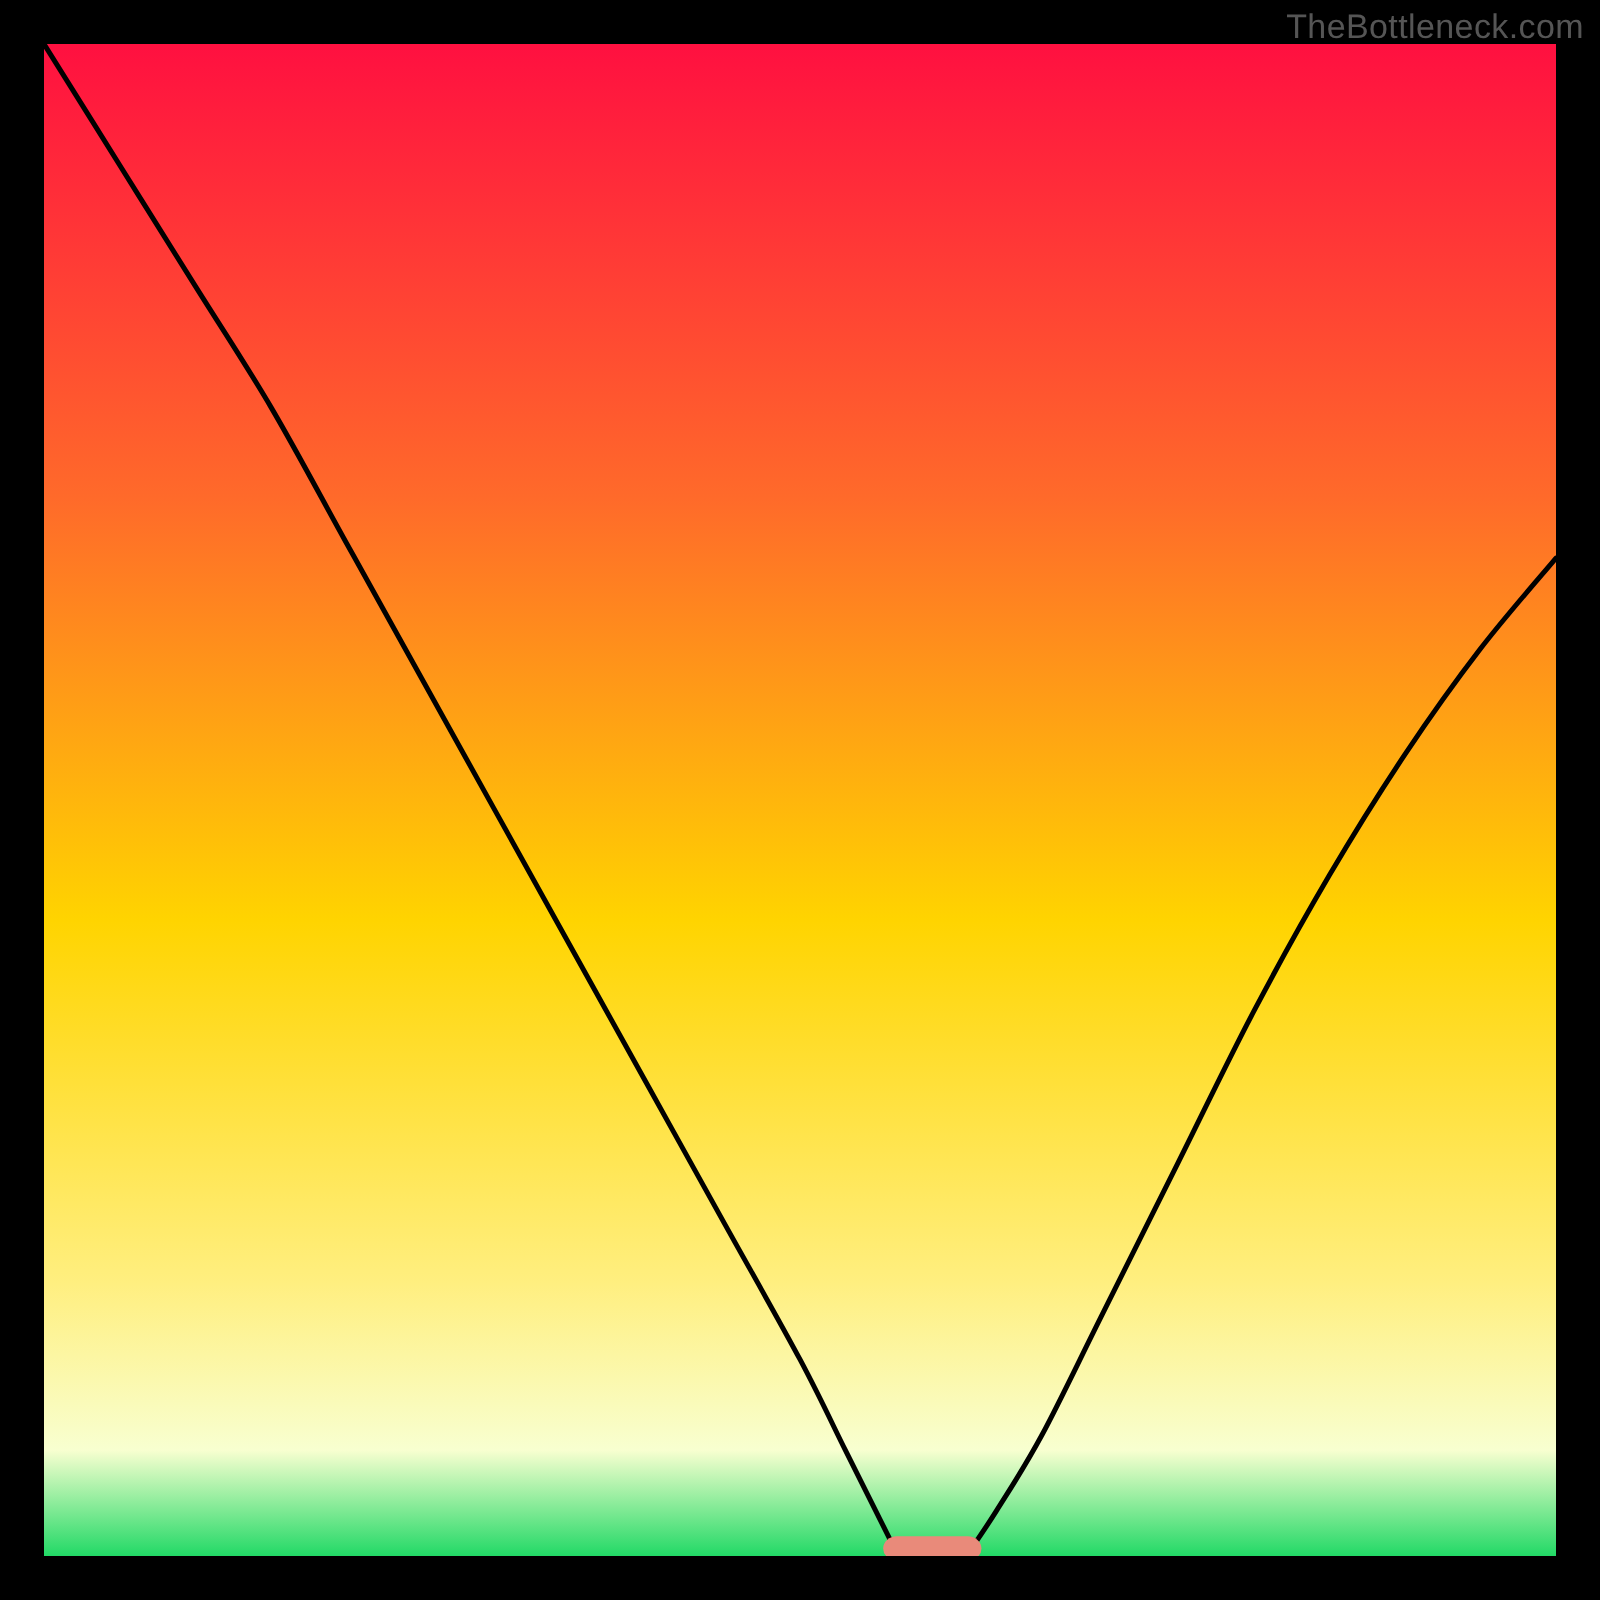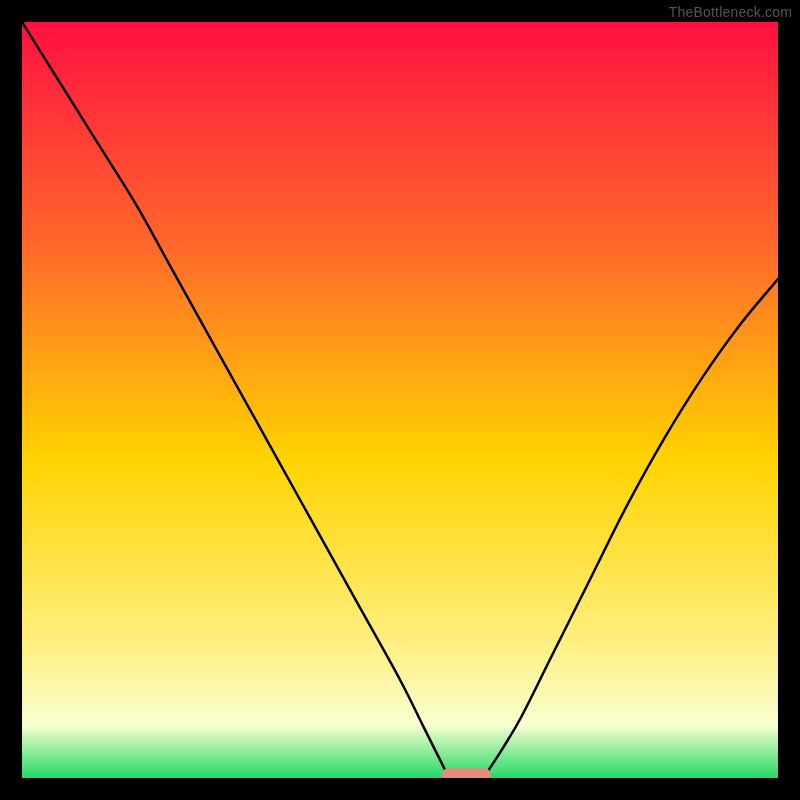--- a/index.html
+++ b/index.html
@@ -27,21 +27,21 @@
   .plot-area svg {
     display: block;
     width: 100%;
     height: 100%;
   }
   .watermark {
     position: absolute;
     top: 4px;
     right: 8px;
     color: #555;
-    font-size: 14px;
+    font-size: 17px;
     font-weight: 500;
     letter-spacing: 0.2px;
     user-select: none;
   }
 </style>
 </head>
 <body>
 
 <div class="frame">
 

